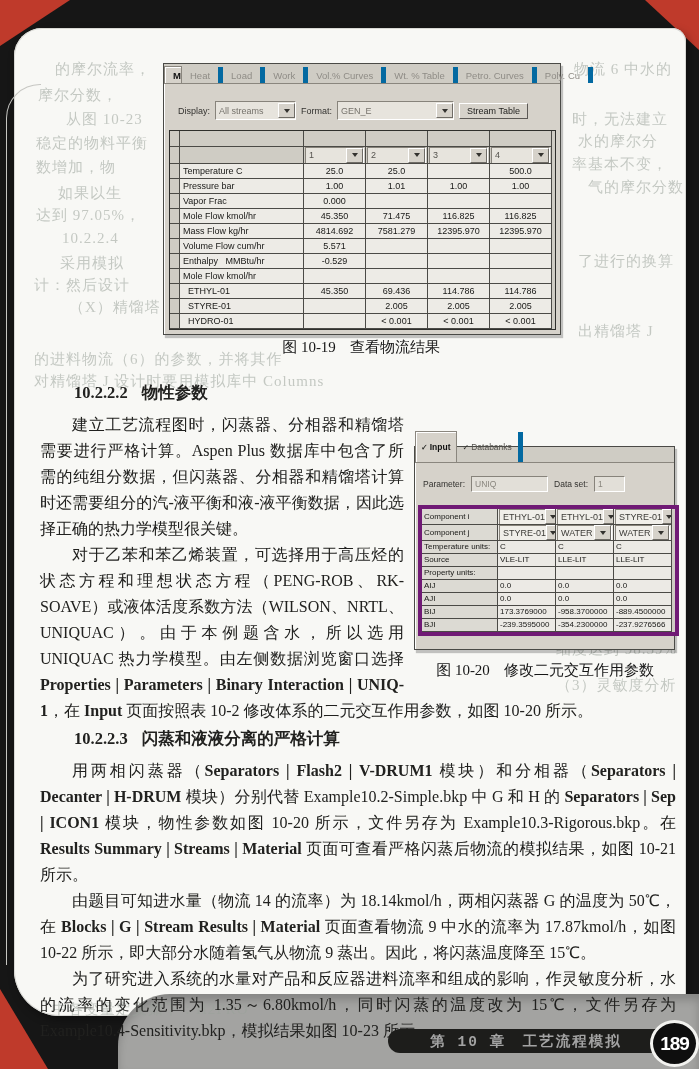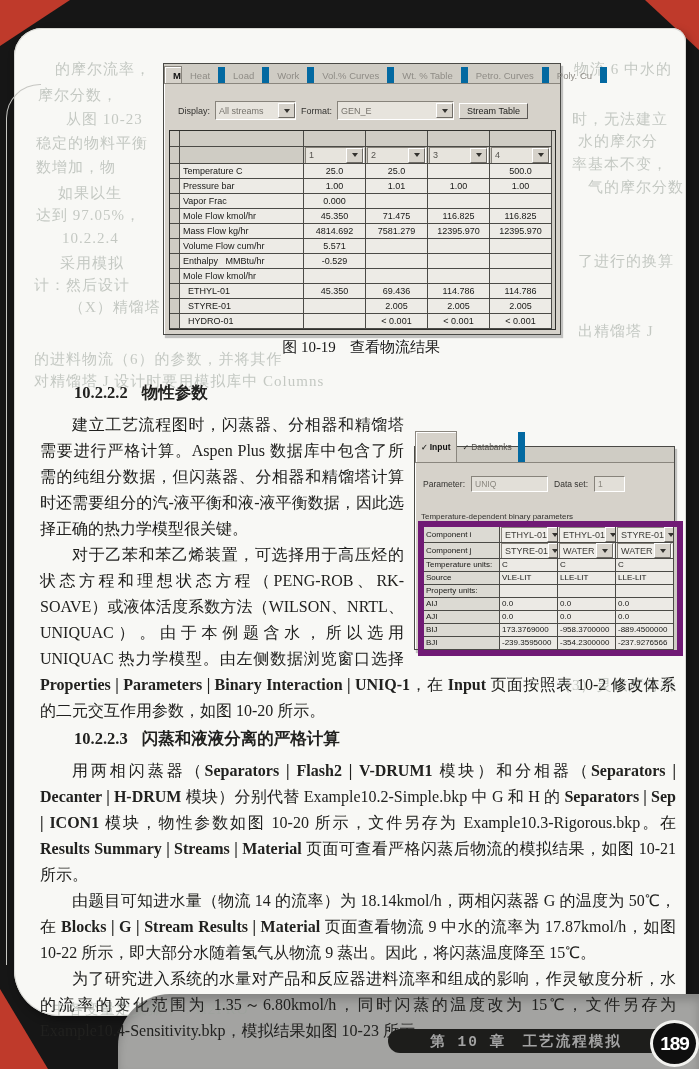--- a/index.html
+++ b/index.html
@@ -28,21 +28,21 @@
   .sec-head{font-weight:bold;font-size:16.5px;margin:2px 0 6px 0;padding-left:34px;}
   .sec-head .num{margin-right:14px;}
   .seg-b{font-weight:bold;font-family:"Liberation Serif",serif;}
   .cap{font-weight:normal;font-size:15px;text-align:center;color:#161616;}
   .cap .capnum{margin-right:14px;}
   .cap19{position:absolute;left:163px;top:338px;width:396px;z-index:3;}
   
   .win{background:#d6d2ca;border:1px solid #4a4a46;box-shadow:inset 1px 1px 0 #ffffff, 2px 3px 1px rgba(0,0,0,.22);
        font-family:"Liberation Sans",sans-serif;color:#222;}
   .tabbar{display:flex;align-items:flex-end;height:19px;border-bottom:1px solid #8a867e;background:#cfccc4;}
-  .tab{font-size:9.5px;padding:3px 8px 2px 8px;border-right:7px solid #0369a1;color:#8f8c86;white-space:nowrap;overflow:hidden;}
+  .tab{font-size:9.5px;padding:3px 8px 2px 8px;border-right:5px solid #0369a1;color:#8f8c86;white-space:nowrap;overflow:hidden;}
   .tab.active{font-weight:bold;color:#111;background:#d6d2ca;border:1px solid #8a867e;border-bottom:none;
        box-shadow:inset 1px 1px 0 #fff;}
   .combo{display:flex;align-items:center;background:#e7e4dd;border:1px solid;border-color:#87837b #fff #fff #87837b;
        height:17px;font-size:9px;color:#76736c;padding-left:3px;}
   .dd{margin-left:auto;width:15px;height:13px;background:#d6d2ca;border:1px solid;border-color:#fff #6f6c66 #6f6c66 #fff;
        display:flex;align-items:center;justify-content:center;}
   .dd i{display:block;width:0;height:0;border:3px solid transparent;border-top:4px solid #33322f;margin-top:3px;}
   .btn{background:#d6d2ca;border:1px solid;border-color:#fff #5c5955 #5c5955 #fff;font-size:9px;padding:2px 7px;color:#1e1e1c;}
   .uilabel{font-size:9px;color:#33322f;}
   
@@ -67,21 +67,21 @@
   .f20 .tab{font-size:8.5px;padding:2px 6px 1px 5px;color:#55534e;}
   .f20 .tab.active{color:#111;}
   .check::before{content:"\2713";font-size:8px;margin-right:2px;color:#2c2c29;}
   .f20-params{display:flex;align-items:center;gap:6px;margin:8px 4px 0 8px;}
   .field{background:#e2dfd8;border:1px solid;border-color:#87837b #fff #fff #87837b;height:14px;font-size:8.5px;
         color:#8a877f;display:flex;align-items:center;padding-left:3px;}
   .field.param{width:72px;}
   .field.dset{width:26px;}
   .f20 .uilabel{font-size:8.5px;}
   .group-lab{font-size:8px;color:#33322f;margin:7px 0 0 6px;}
-  .f20-table{position:absolute;left:3px;top:74px;width:253px;background:#cfccc4;border:6px solid #701a75;}
+  .f20-table{position:absolute;left:3px;top:58px;width:253px;background:#cfccc4;border:4px solid #701a75;}
   .f20-table .cell{height:13px;font-size:8px;}
   .f20-table .cell.lbl{width:76px;background:#dcdad3;padding-left:2px;}
   .f20-table .cell.val{width:58px;background:#eceae5;justify-content:flex-start;padding-left:2px;}
   .f20-table .comborow .cell{height:16px;}
   .f20-table .comborow .combo{width:100%;height:14px;margin:0 1px;color:#3c3b37;background:#f0eee9;}
   .cap20{margin-top:7px;width:262px;}
   
   .footer-bar{position:absolute;left:388px;top:1029px;width:276px;height:24px;background:#1d1d1b;z-index:4;
         border-radius:13px 0 0 13px;display:flex;align-items:center;justify-content:center;color:#a3a3a3;
         font-family:Liberation Mono, monospace;font-weight:bold;font-size:14.5px;letter-spacing:2px;}
@@ -433,20 +433,23 @@
 
               <div class="trow">
                 <div class="cell lbl">BJI</div>
                 <div class="cell val">-239.3595000</div>
                 <div class="cell val">-354.2300000</div>
                 <div class="cell val">-237.9276566</div>
               </div>
             </div>
         </div>
       </div>
+      <div class="cap cap20">
+        <span class="capnum">图 10-20</span><span>修改二元交互作用参数</span>
+      </div>
     </div>
 
     <p><span>建立工艺流程图时，闪蒸器、分相器和精馏塔需要进行严格计算。Aspen Plus 数据库中包含了所需的纯组分数据，但闪蒸器、分相器和精馏塔计算时还需要组分的汽-液平衡和液-液平衡数据，因此选择正确的热力学模型很关键。</span></p>
     <p><span>对于乙苯和苯乙烯装置，可选择用于高压烃的状态方程和理想状态方程（PENG-ROB、RK-SOAVE）或液体活度系数方法（WILSON、NRTL、UNIQUAC）。由于本例题含水，所以选用 UNIQUAC 热力学模型。由左侧数据浏览窗口选择 </span><span class="seg-b">Properties | Parameters | Binary Interaction | UNIQ-1</span><span>，在 </span><span class="seg-b">Input</span><span> 页面按照表 10-2 修改体系的二元交互作用参数，如图 10-20 所示。</span></p>
 
     <div class="sec-head">
       <span class="num">10.2.2.3</span><span>闪蒸和液液分离的严格计算</span>
     </div>
     <p><span>用两相闪蒸器（</span><span class="seg-b">Separators | Flash2 | V-DRUM1</span><span> 模块）和分相器（</span><span class="seg-b">Separators | Decanter | H-DRUM</span><span> 模块）分别代替 Example10.2-Simple.bkp 中 G 和 H 的 </span><span class="seg-b">Separators | Sep | ICON1</span><span> 模块，物性参数如图 10-20 所示，文件另存为 Example10.3-Rigorous.bkp。在 </span><span class="seg-b">Results Summary | Streams | Material</span><span> 页面可查看严格闪蒸后物流的模拟结果，如图 10-21 所示。</span></p>
     <p><span>由题目可知进水量（物流 14 的流率）为 18.14kmol/h，两相闪蒸器 G 的温度为 50℃，在 </span><span class="seg-b">Blocks | G | Stream Results | Material</span><span> 页面查看物流 9 中水的流率为 17.87kmol/h，如图 10-22 所示，即大部分水随着氢气从物流 9 蒸出。因此，将闪蒸温度降至 15℃。</span></p>

